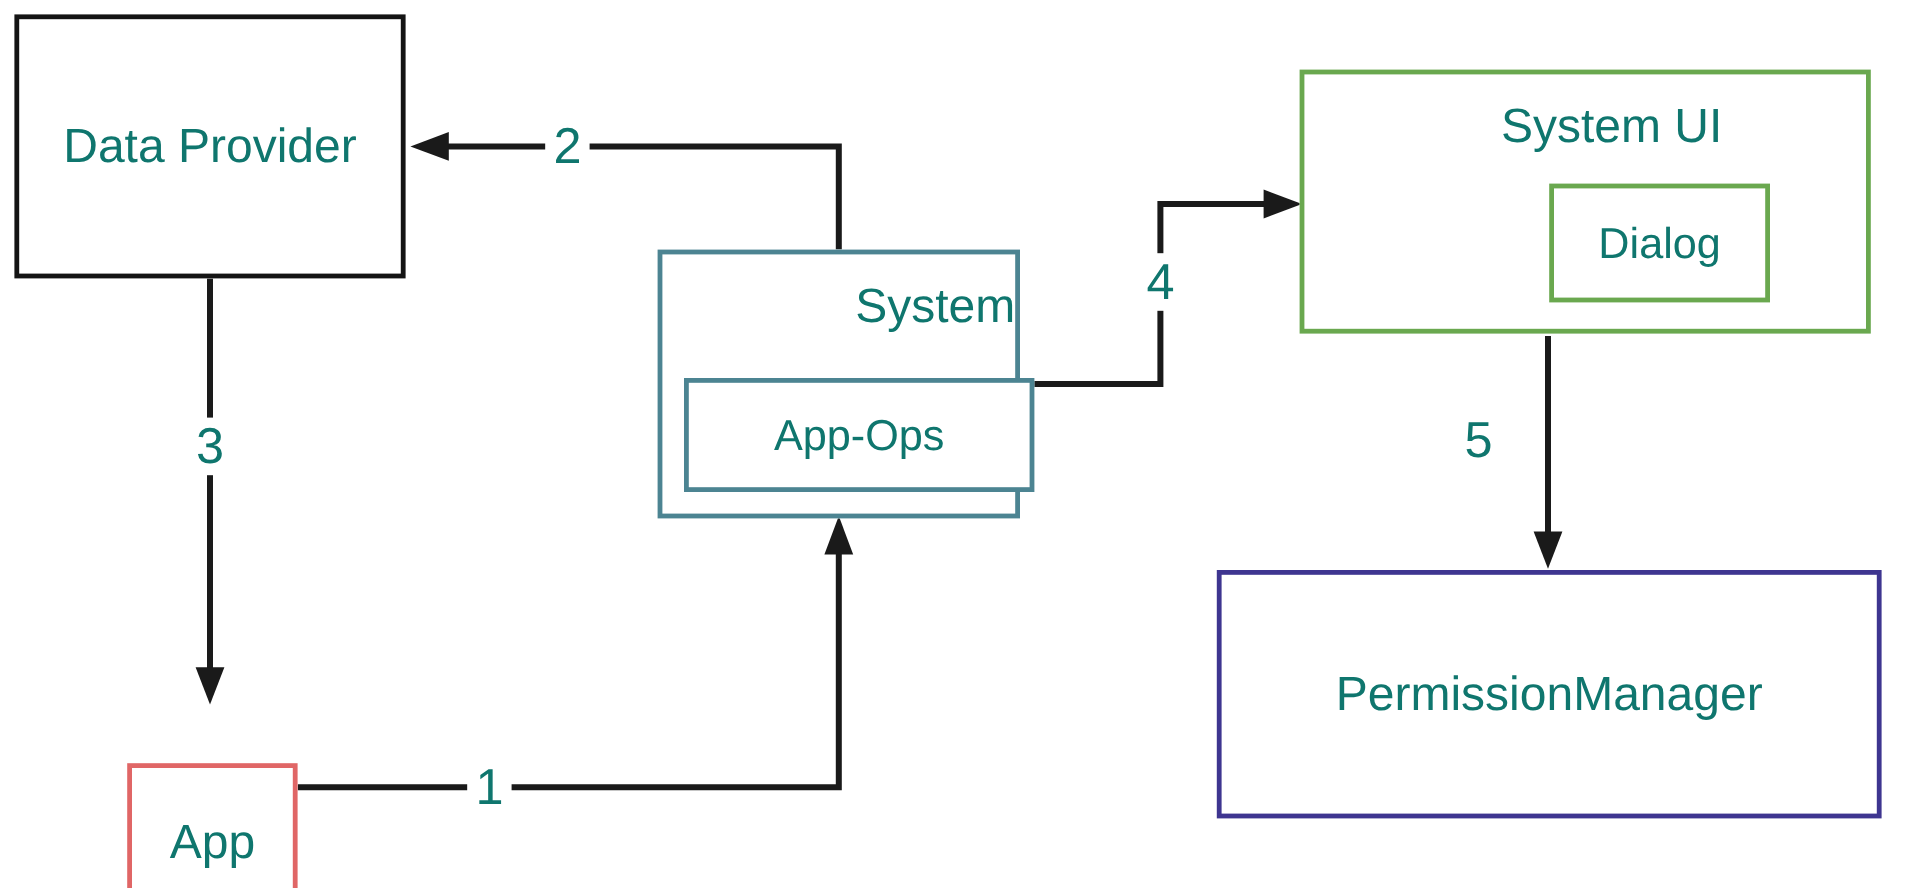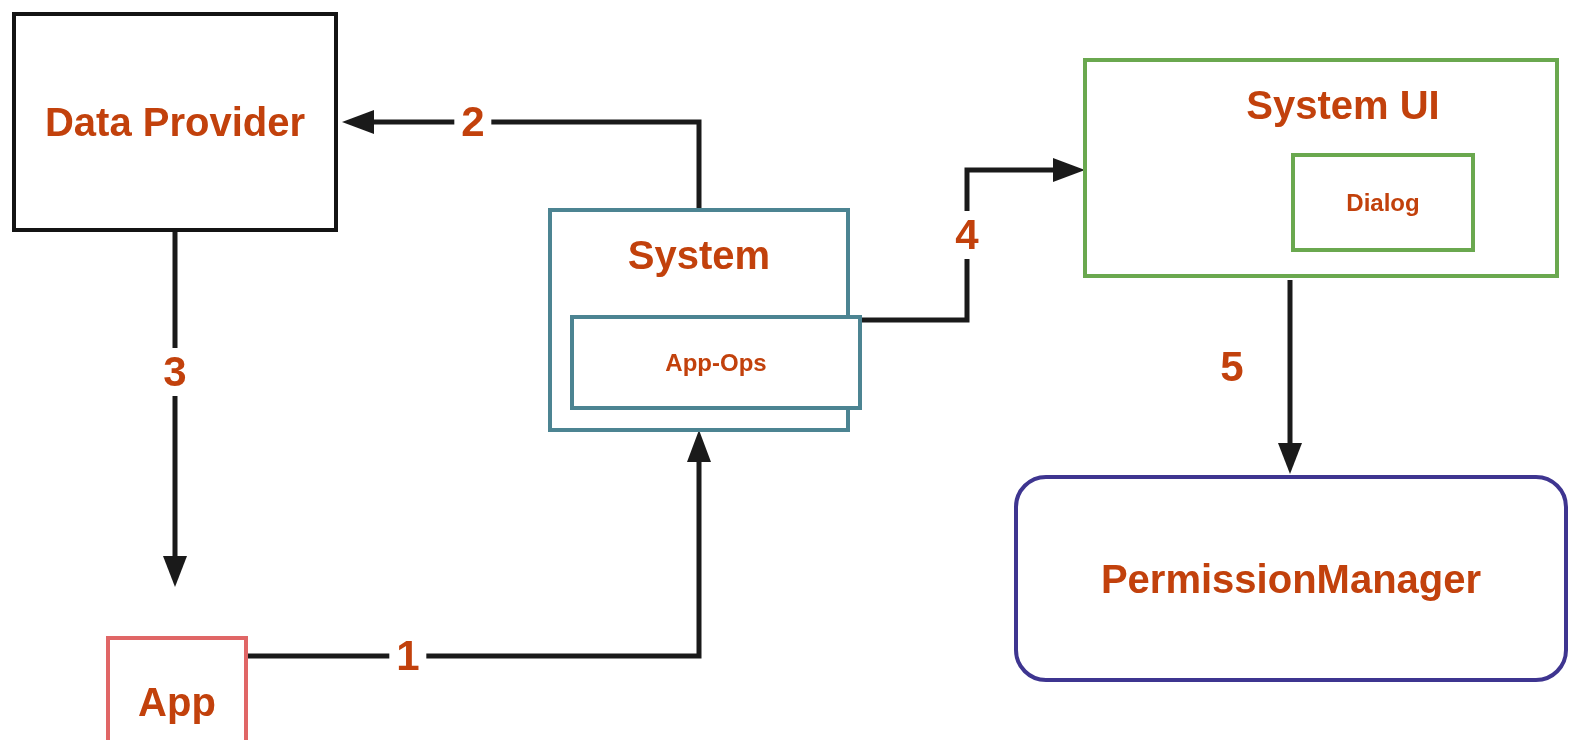--- a/index.html
+++ b/index.html
@@ -55,37 +55,37 @@
     margin-top: 20px;
   }
   .subnode {
     position: absolute;
     box-sizing: border-box;
     border: 4px solid #000;
     background: #ffffff;
     display: flex;
     align-items: center;
     justify-content: center;
-    font-size: 24px;
+    font-size: 36px;
   }
   .edge-label {
     position: absolute;
     z-index: 3;
     background: #ffffff;
     font-size: 42px;
     line-height: 1;
     padding: 3px 7px;
     transform: translate(-50%, -50%);
     text-align: center;
   }
 </style>
 </head>
 <body>
 
-<div class="canvas" style="color: #c2410c; font-weight: bold;">
+<div class="canvas" style="color: #0f766e;">
 
   <svg class="arrow-layer" viewBox="0 0 1588 740">
 
     <g style="color: rgb(26, 26, 26);">
       <path d="M 248 656 L 699 656 L 699 460"></path>
       <polygon points="699,430 687,462 711,462"></polygon>
     </g>
 
     <g style="color: rgb(26, 26, 26);">
       <path d="M 699 208 L 699 122 L 372 122"></path>
@@ -105,39 +105,39 @@
     <g style="color: rgb(26, 26, 26);">
       <path d="M 1290 280 L 1290 446"></path>
       <polygon points="1290,474 1278,443 1302,443"></polygon>
     </g>
   </svg>
 
   <div class="node center" style="left: 12px; top: 12px; width: 326px; height: 220px; border-color: rgb(20, 20, 20);">
     <span class="node-label">Data Provider</span>
   </div>
 
-  <div class="node top-label" style="left: 548px; top: 208px; width: 302px; height: 224px; border-color: rgb(76, 132, 146);">
+  <div class="node top-label" style="left: 548px; top: 208px; width: 302px; height: 224px; border-color: rgb(76, 132, 146); text-align: right;">
     <span class="node-label">System</span>
     <div class="subnode" style="left: 18px; top: 103px; width: 292px; height: 95px; border-color: rgb(76, 132, 146);">
       <span class="node-label">App-Ops</span>
     </div>
   </div>
 
   <div class="node top-label" style="left: 1083px; top: 58px; width: 476px; height: 220px; border-color: rgb(106, 168, 79); padding-left: 44px;">
     <span class="node-label">System UI</span>
     <div class="subnode" style="left: 204px; top: 91px; width: 184px; height: 99px; border-color: rgb(106, 168, 79);">
       <span class="node-label">Dialog</span>
     </div>
   </div>
 
   <div class="node center" style="left: 106px; top: 588px; width: 142px; height: 132px; border-color: rgb(224, 102, 102); margin-top: 48px;">
     <span class="node-label">App</span>
   </div>
 
-  <div class="node center" style="left: 1014px; top: 475px; width: 554px; height: 207px; border-color: rgb(62, 53, 144); border-radius: 32px;">
+  <div class="node center" style="left: 1014px; top: 475px; width: 554px; height: 207px; border-color: rgb(62, 53, 144);">
     <span class="node-label">PermissionManager</span>
   </div>
 
   <div class="edge-label" style="left:408px; top:656px;">1</div>
   <div class="edge-label" style="left:473px; top:122px;">2</div>
   <div class="edge-label" style="left:175px; top:372px;">3</div>
   <div class="edge-label" style="left:967px; top:235px;">4</div>
   <div class="edge-label" style="left:1232px; top:367px;">5</div>
 
 </div>

